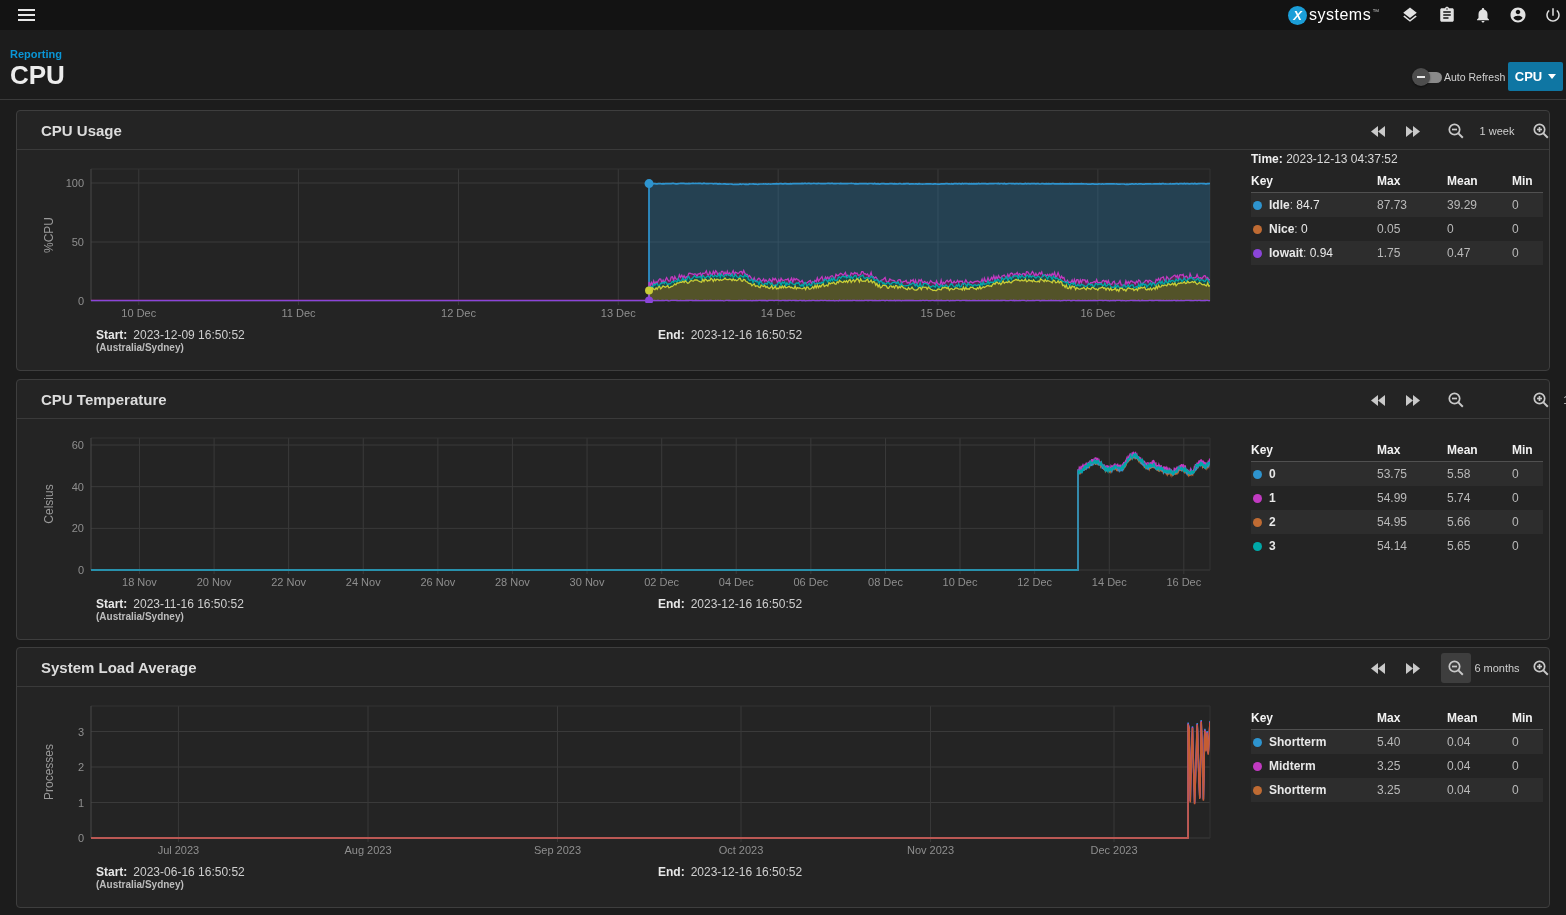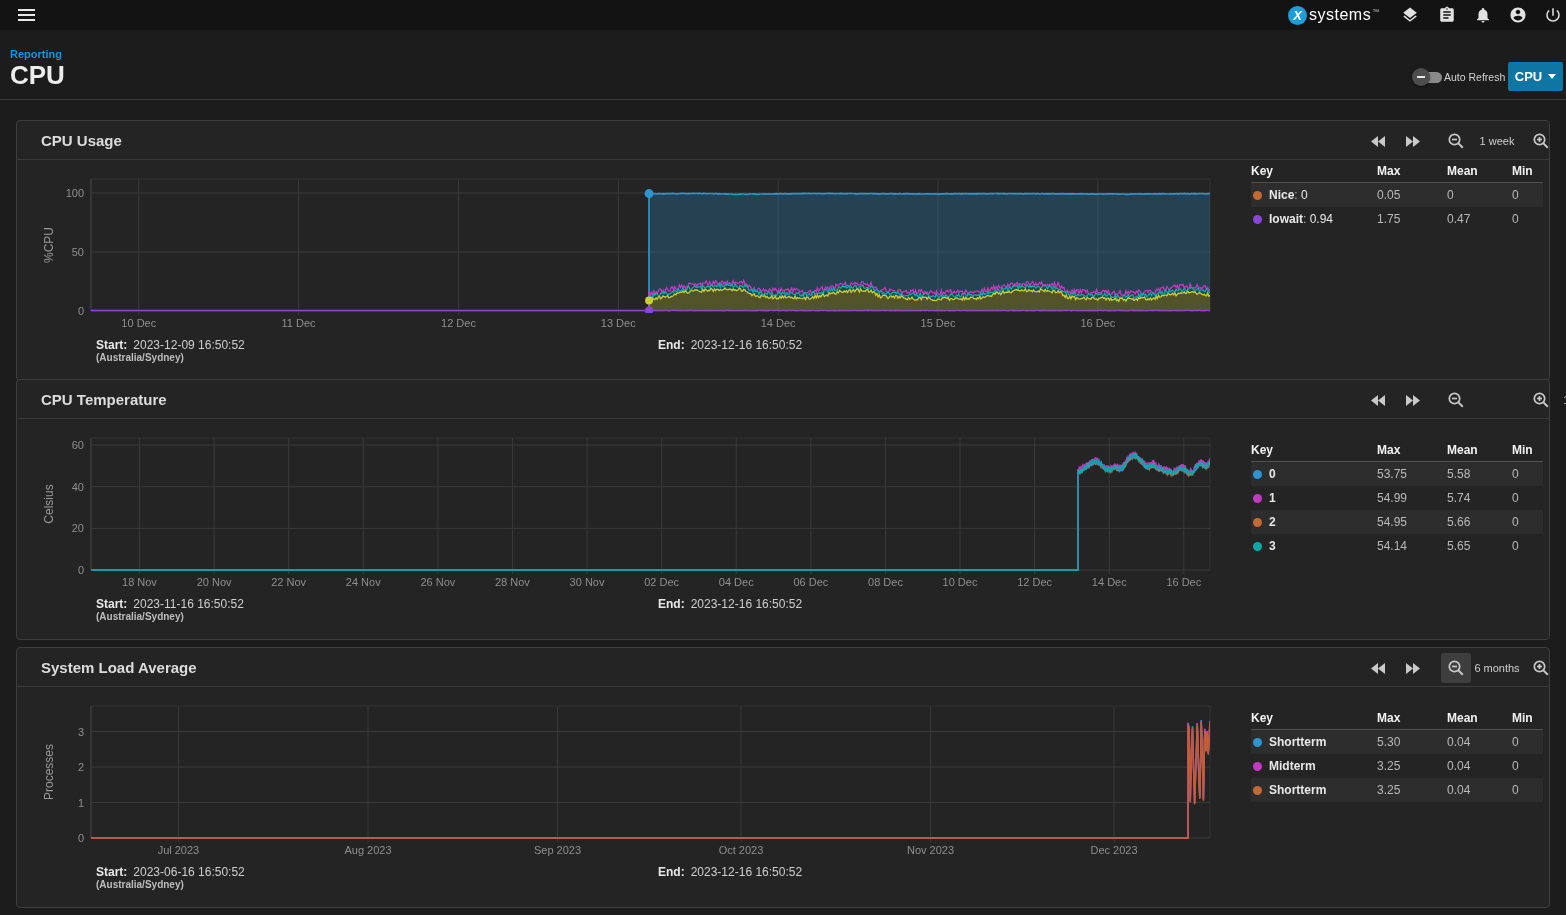--- a/index.html
+++ b/index.html
@@ -99,21 +99,21 @@
       </div>
   </div>
   <div class="autorefresh-label">Auto Refresh</div>
   <button class="cpu-btn">
     <span>CPU</span>
       <span class="caret"></span>
   </button>
 </div>
 
 <div id="cards">
-    <div class="card" style="top: 120px;">
+    <div class="card" style="top: 110px;">
     <div class="card-header">
       <div class="card-title">CPU Usage</div>
       <div class="tool-btn" style="left:1345px">
         <svg width="20" height="13" viewBox="0 0 20 13">
             <polygon class="f" points="11,1 11,12 4,6.5"></polygon>
             <polygon class="f" points="18,1 18,12 11,6.5"></polygon>
           </svg>
       </div>
       <div class="tool-btn" style="left:1382px">
         <svg width="20" height="13" viewBox="0 0 20 13">
@@ -182,30 +182,37 @@
             <text x="281.5745" y="167" text-anchor="middle" font-size="11" fill="#8f8f8f">11 Dec</text>
             <text x="441.4796" y="167" text-anchor="middle" font-size="11" fill="#8f8f8f">12 Dec</text>
             <text x="601.2728" y="167" text-anchor="middle" font-size="11" fill="#8f8f8f">13 Dec</text>
             <text x="761.1779" y="167" text-anchor="middle" font-size="11" fill="#8f8f8f">14 Dec</text>
             <text x="920.9711" y="167" text-anchor="middle" font-size="11" fill="#8f8f8f">15 Dec</text>
             <text x="1080.8762000000002" y="167" text-anchor="middle" font-size="11" fill="#8f8f8f">16 Dec</text>
             <text x="36" y="85" text-anchor="middle" font-size="12" fill="#9a9a9a" transform="rotate(-90 36 85)">%CPU</text>
           </g>
         </svg>
       <div class="legend">
+        <div class="time-row"><b>Time:</b> <span>2023-12-13 04:37:52</span></div>
         <table>
           <thead>
               <tr>
             <th style="width:126px">Key</th>
             <th style="width:70px">Max</th>
             <th style="width:65px">Mean</th>
             <th>Min</th>
           </tr>
             </thead>
           <tbody>
+          <tr>
+            <td><span class="dot" style="background:#2e94cf"></span><b>Idle</b>: <span class="cur">84.7</span></td>
+            <td>87.73</td>
+                <td>39.29</td>
+                <td>0</td>
+          </tr>
               <tr>
             <td><span class="dot" style="background:#bf6b33"></span><b>Nice</b>: <span class="cur">0</span></td>
             <td>0.05</td>
                 <td>0</td>
                 <td>0</td>
           </tr>
               <tr>
             <td><span class="dot" style="background:#8b45d9"></span><b>Iowait</b>: <span class="cur">0.94</span></td>
             <td>1.75</td>
                 <td>0.47</td>
@@ -435,21 +442,21 @@
               <tr>
             <th style="width:126px">Key</th>
             <th style="width:70px">Max</th>
             <th style="width:65px">Mean</th>
             <th>Min</th>
           </tr>
             </thead>
           <tbody>
           <tr>
             <td><span class="dot" style="background:#2e94cf"></span><b>Shortterm</b></td>
-            <td>5.30</td>
+            <td>5.40</td>
                 <td>0.04</td>
                 <td>0</td>
           </tr>
               <tr>
             <td><span class="dot" style="background:#c13ac1"></span><b>Midterm</b></td>
             <td>3.25</td>
                 <td>0.04</td>
                 <td>0</td>
           </tr>
               <tr>

